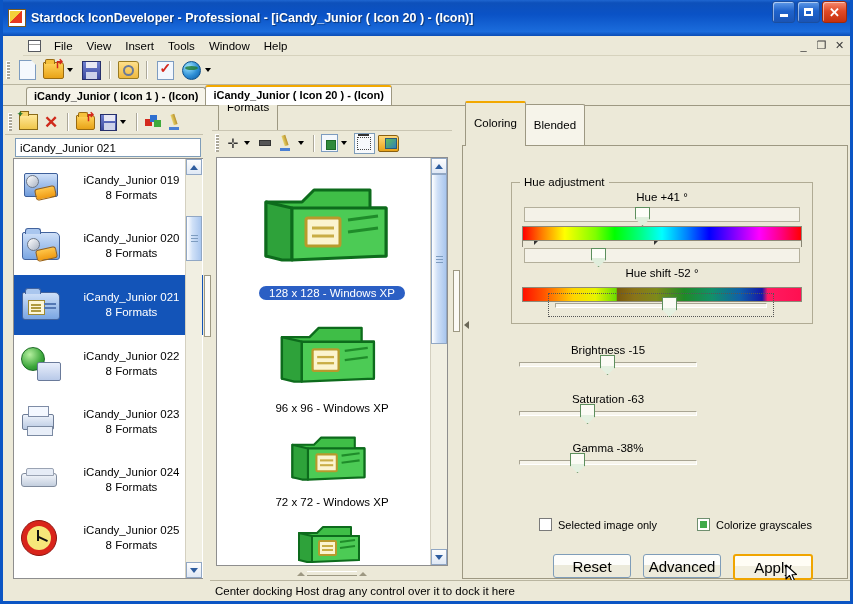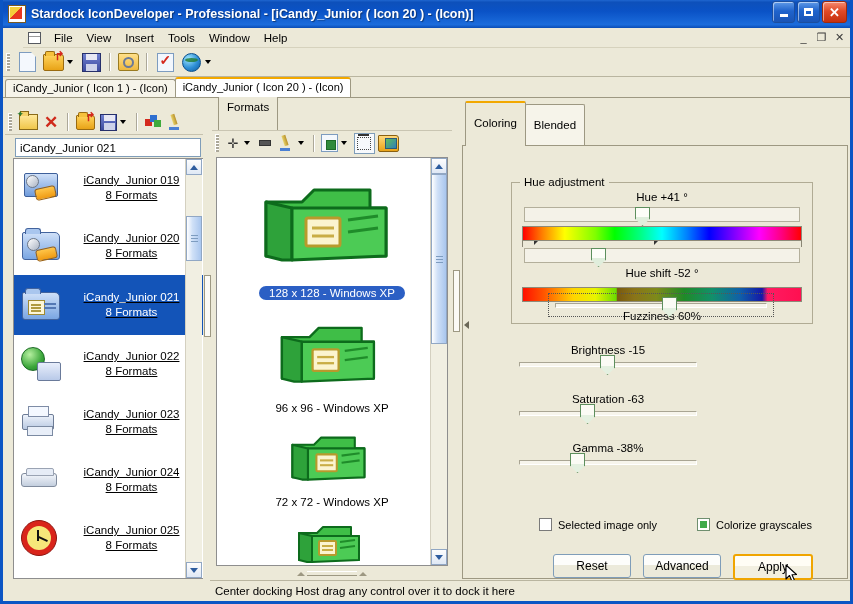--- a/index.html
+++ b/index.html
@@ -11,21 +11,21 @@
   }
   .app{
     position:absolute;left:0;top:0;width:853px;height:604px;
     box-sizing:border-box;
     border:3px solid #0b55c4;
     border-top:none;
     background:#ece9d8;
   }
   
   .titlebar{
-    height:28px;
+    height:36px;
     background:linear-gradient(to bottom,#1f66d0 0%,#0d50ba 8%,#0a52c6 40%,#1b6cdc 88%,#0a4cb5 100%);
     display:flex;align-items:center;
     padding-left:3px;
     position:relative;
   }
   .title-icon{
     width:16px;height:16px;margin-right:5px;margin-left:2px;
     background:#fff;border:1px solid #7a5a20;
     position:relative;flex:0 0 auto;
   }
@@ -89,22 +89,22 @@
   .ic-save{width:17px;height:17px;background:linear-gradient(to bottom,#6f7fd0,#3c4a9e);border:1px solid #27306b;position:relative;}
   .ic-save:before{content:"";position:absolute;left:3px;top:0;width:11px;height:6px;background:#e8e8f4;}
   .ic-save:after{content:"";position:absolute;left:3px;bottom:0;width:11px;height:7px;background:#cdd2ea;}
   .ic-search{width:19px;height:16px;background:linear-gradient(to bottom,#ffe08a,#efb93f);border:1px solid #9a7b20;border-radius:1px 3px 2px 2px;position:relative;}
   .ic-search:after{content:"";position:absolute;left:4px;top:3px;width:7px;height:7px;border:2px solid #6b7a99;border-radius:50%;}
   .ic-check{width:15px;height:17px;background:#f2f7fd;border:1px solid #7d9cc0;position:relative;}
   .ic-check:after{content:"✓";position:absolute;left:2px;top:-2px;color:#d4281c;font-size:14px;font-weight:bold;}
   .ic-globe{width:17px;height:17px;border-radius:50%;background:radial-gradient(circle at 32% 28%,#9fe6ff,#2e8fd6 55%,#0c5aa0);border:1px solid #0a4f8c;position:relative;overflow:hidden;}
   .ic-globe:after{content:"";position:absolute;left:2px;top:4px;width:13px;height:4px;background:#1f7b2f;opacity:.8;border-radius:50%;}
   
-  .mditabs{height:20px;background:#ece9d8;display:flex;align-items:flex-end;padding-left:2px;
-    border-bottom:1px solid #9d9882;}
+  .mditabs{height:20px;background:#ece9d8;display:flex;align-items:flex-end;padding-left:23px;
+    border-bottom:1px solid #9d9882;font-weight:bold;}
   .mtab{
     height:17px;line-height:17px;padding:0 7px;font-size:11px;
     background:#f6f4ea;border:1px solid #9d9882;border-bottom:none;
     border-radius:3px 3px 0 0;margin-right:-1px;white-space:nowrap;color:#000;
   }
   .mtab.active{
     background:#ffffff;border-top:2px solid #f2a800;height:18px;line-height:17px;
     z-index:3;position:relative;
   }
   
@@ -122,21 +122,21 @@
   .ic-rgb{width:16px;height:14px;position:relative;}
   .ic-rgb i{position:absolute;width:7px;height:7px;display:block;}
   .lp-input{
     margin:3px 4px 2px 10px;height:17px;background:#fff;border:1px solid #7f9db9;
     display:flex;align-items:center;padding-left:4px;font-size:11.5px;color:#000;
   }
   .lp-list{
     position:absolute;left:8px;right:1px;top:48px;bottom:0;
     background:#ffffff;border:1px solid #8e8e8e;overflow:hidden;
   }
-  .lrow{height:58px;display:flex;align-items:center;border-bottom:0;text-decoration:underline;}
+  .lrow{height:58px;display:flex;align-items:center;border-bottom:0;}
   .lrow.sel{background:#1354b8;}
   .lrow .ico{width:54px;display:flex;align-items:center;justify-content:center;flex:0 0 auto;}
   .lrow .txt{flex:1;text-align:center;padding-right:8px;line-height:15px;}
   .lrow .n1{display:block;font-size:11.5px;color:#000;}
   .lrow .n2{display:block;font-size:11.5px;color:#000;}
   .lrow.sel .n1,.lrow.sel .n2{color:#fff;}
   
   .mi{width:42px;height:40px;position:relative;}
   .mi-folder{position:absolute;left:2px;top:8px;width:36px;height:26px;
     background:linear-gradient(to bottom,#cfe0f8,#7aa6e2);border:1px solid #42639d;border-radius:2px 5px 3px 3px;}
@@ -242,21 +242,21 @@
   }
   .dropper:before{
     content:"";position:absolute;right:5px;top:4px;width:7px;height:7px;border-radius:50%;background:#1a1a1a;
   }
   .chk{width:13px;height:13px;background:#fff;border:1px solid #7a7a7a;box-sizing:border-box;display:inline-block;vertical-align:-2px;}
   .chk.green{background:#fff;position:relative;border-color:#6f8f6f;}
   .chk.green:after{content:"";position:absolute;left:2px;top:2px;right:2px;bottom:2px;background:#3faa4a;}
   .chk-label{font-size:11px;margin-left:6px;}
   .btn{
     height:22px;min-width:76px;background:linear-gradient(to bottom,#fdfdfb 0 45%,#eceadb 46% 100%);
-    border:1px solid #7f9db9;border-radius:3px;font-size:12px;color:#000;
+    border:1px solid #7f9db9;border-radius:3px;font-size:15px;color:#000;
     display:flex;align-items:center;justify-content:center;
   }
   .btn.hot{border:2px solid #f0a500;background:linear-gradient(to bottom,#fffdf5 0 45%,#f2efe0 46% 100%);}
   .cursor{position:absolute;width:13px;height:20px;}
   
   .statusbar{
     position:absolute;left:207px;right:0;bottom:0;height:20px;
     background:#ece9d8;border-top:1px solid #b9b5a0;
     display:flex;align-items:center;padding-left:5px;font-size:11.5px;color:#000;
   }
@@ -634,21 +634,20 @@
           </div>
 
           <div class="track" style="margin:0 12px 0 12px;">
             <div class="thumb2" style="left:66px;"></div>
           </div>
 
           <div class="slbl" style="margin-top:4px;">Hue shift -52 °</div>
 
           <div class="hue-bar" style="margin:8px 10px 0 10px;background:linear-gradient(to right,#ff1000 0%,#ff5a00 8%,#ffd400 18%,#e8f500 26%,#6bdc00 33.5%,#7a5a10 34%,#8a7418 40%,#7e8a1a 48%,#1f8a28 58%,#12906a 68%,#1060a8 78%,#1418a8 86%,#ff1a62 88%,#ff1050 100%);"></div>
 
-          <div class="slbl" style="margin-top:8px;">Fuzziness 60%</div>
 
           <div class="fuzzbox" style="left:36px;right:38px;top:110px;height:22px;">
             <div class="track-thin" style="margin:9px 6px 0 6px;">
               <div class="thumb" style="left:106px;top:-7px;"></div>
             </div>
           </div>
         </div>
 
         <div style="position:absolute;left:56px;top:198px;width:178px;">
           <div class="slbl">Brightness -15</div>

